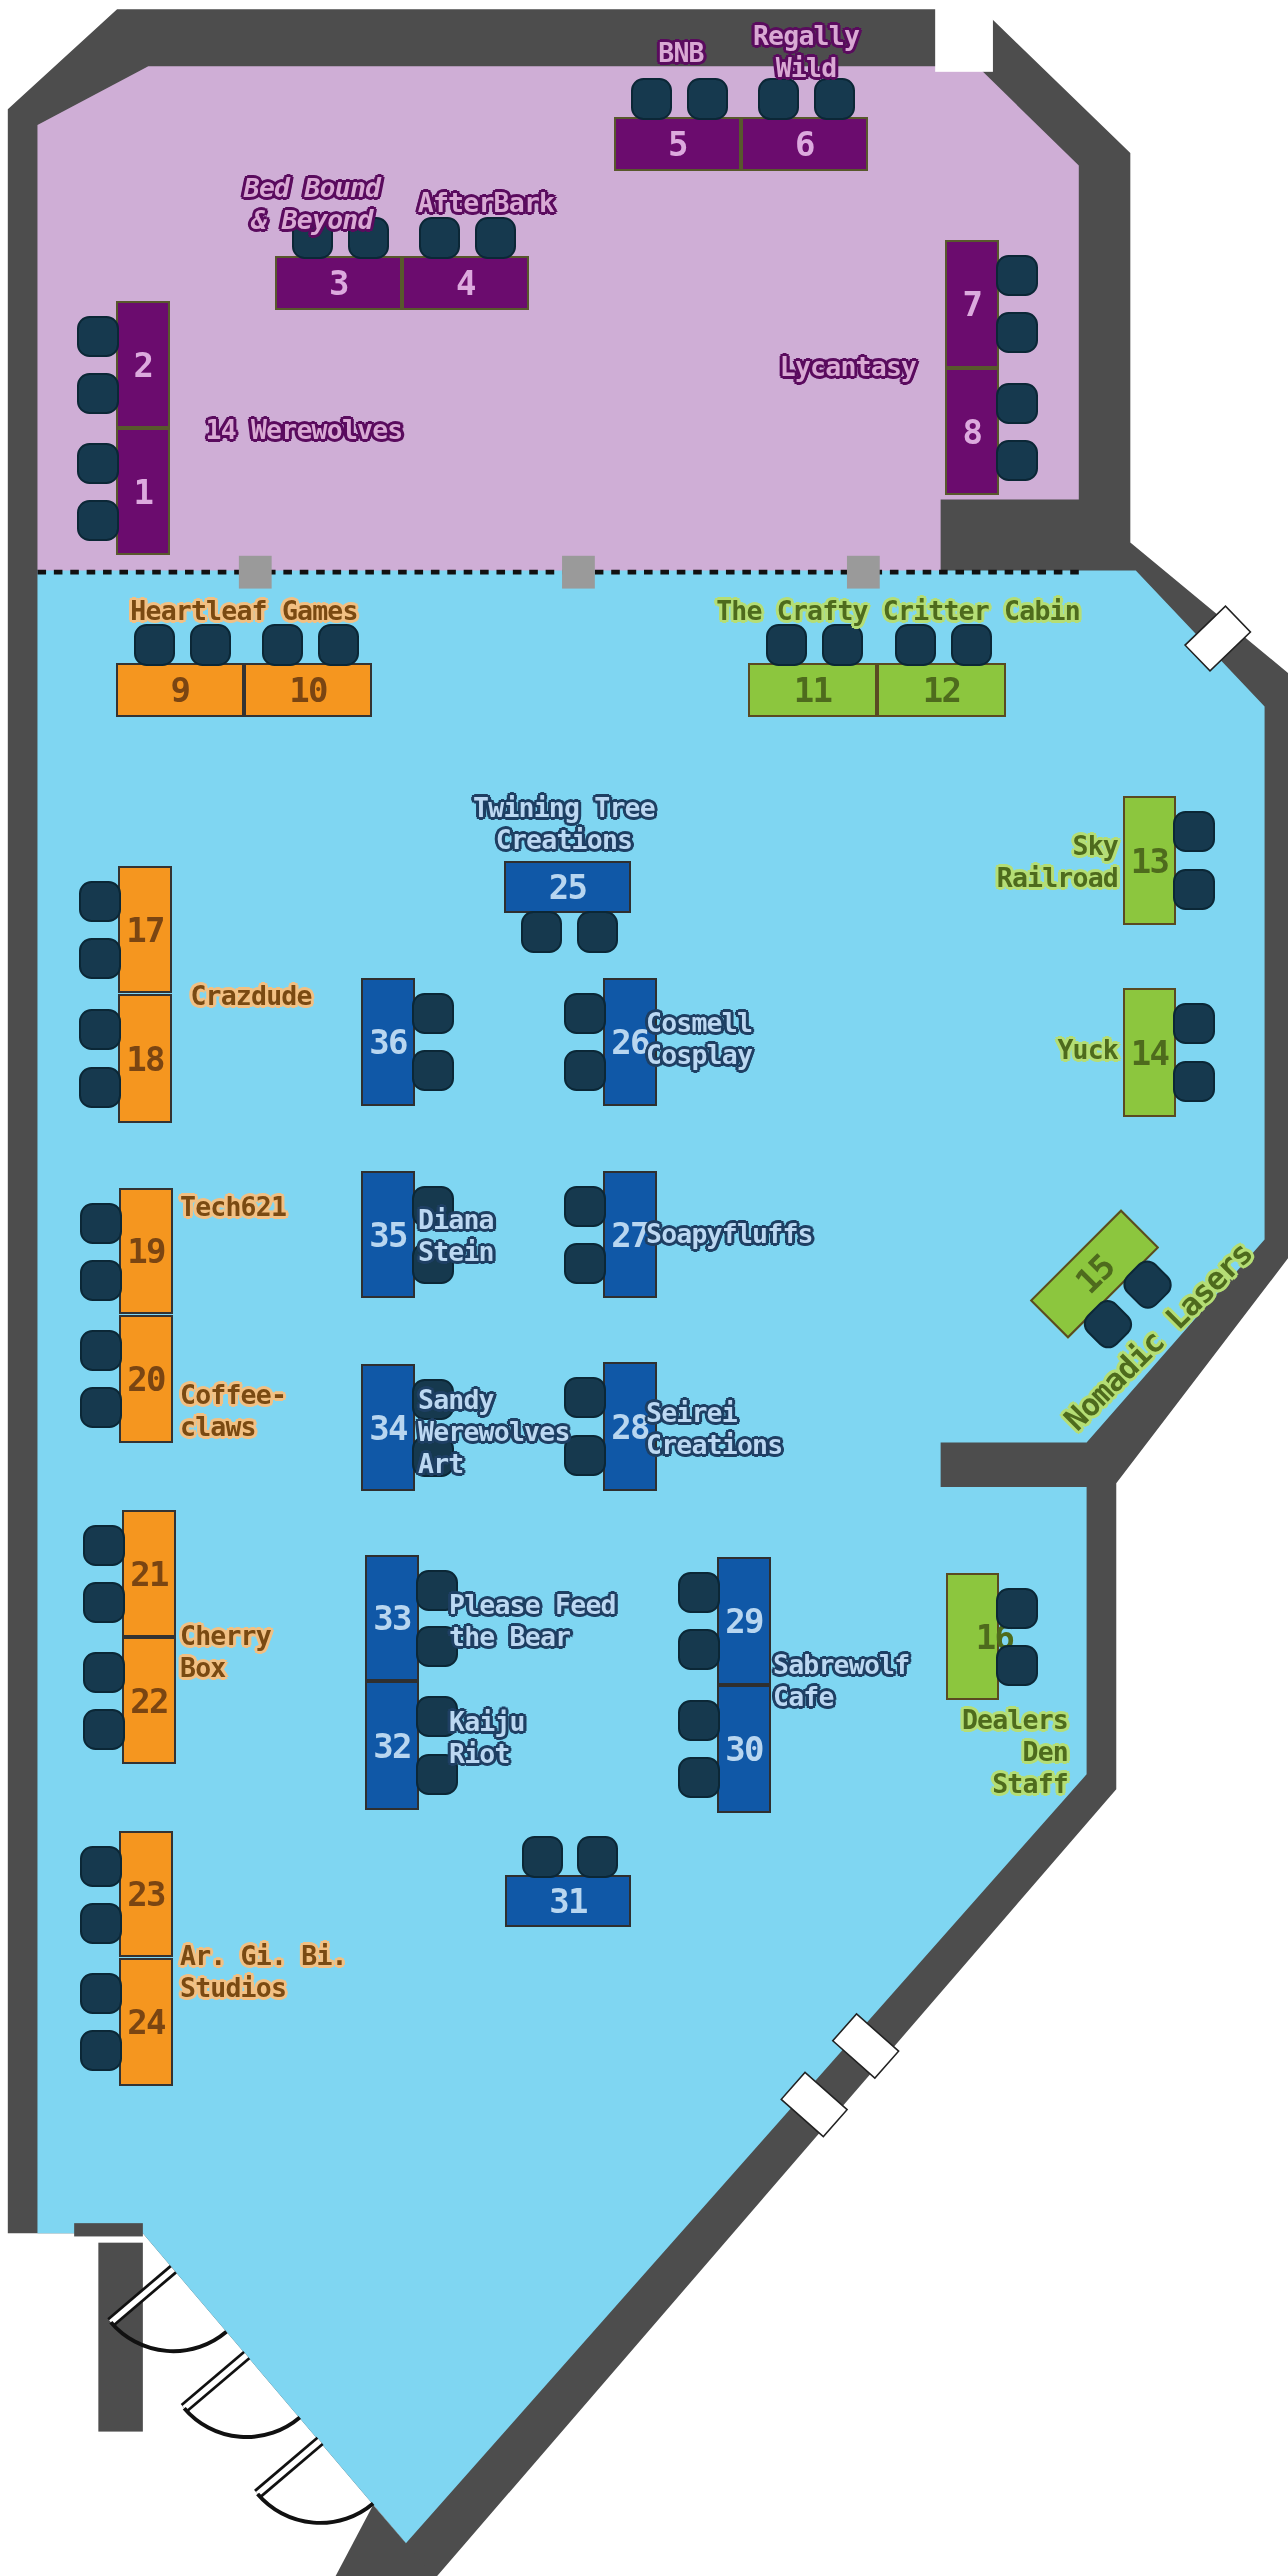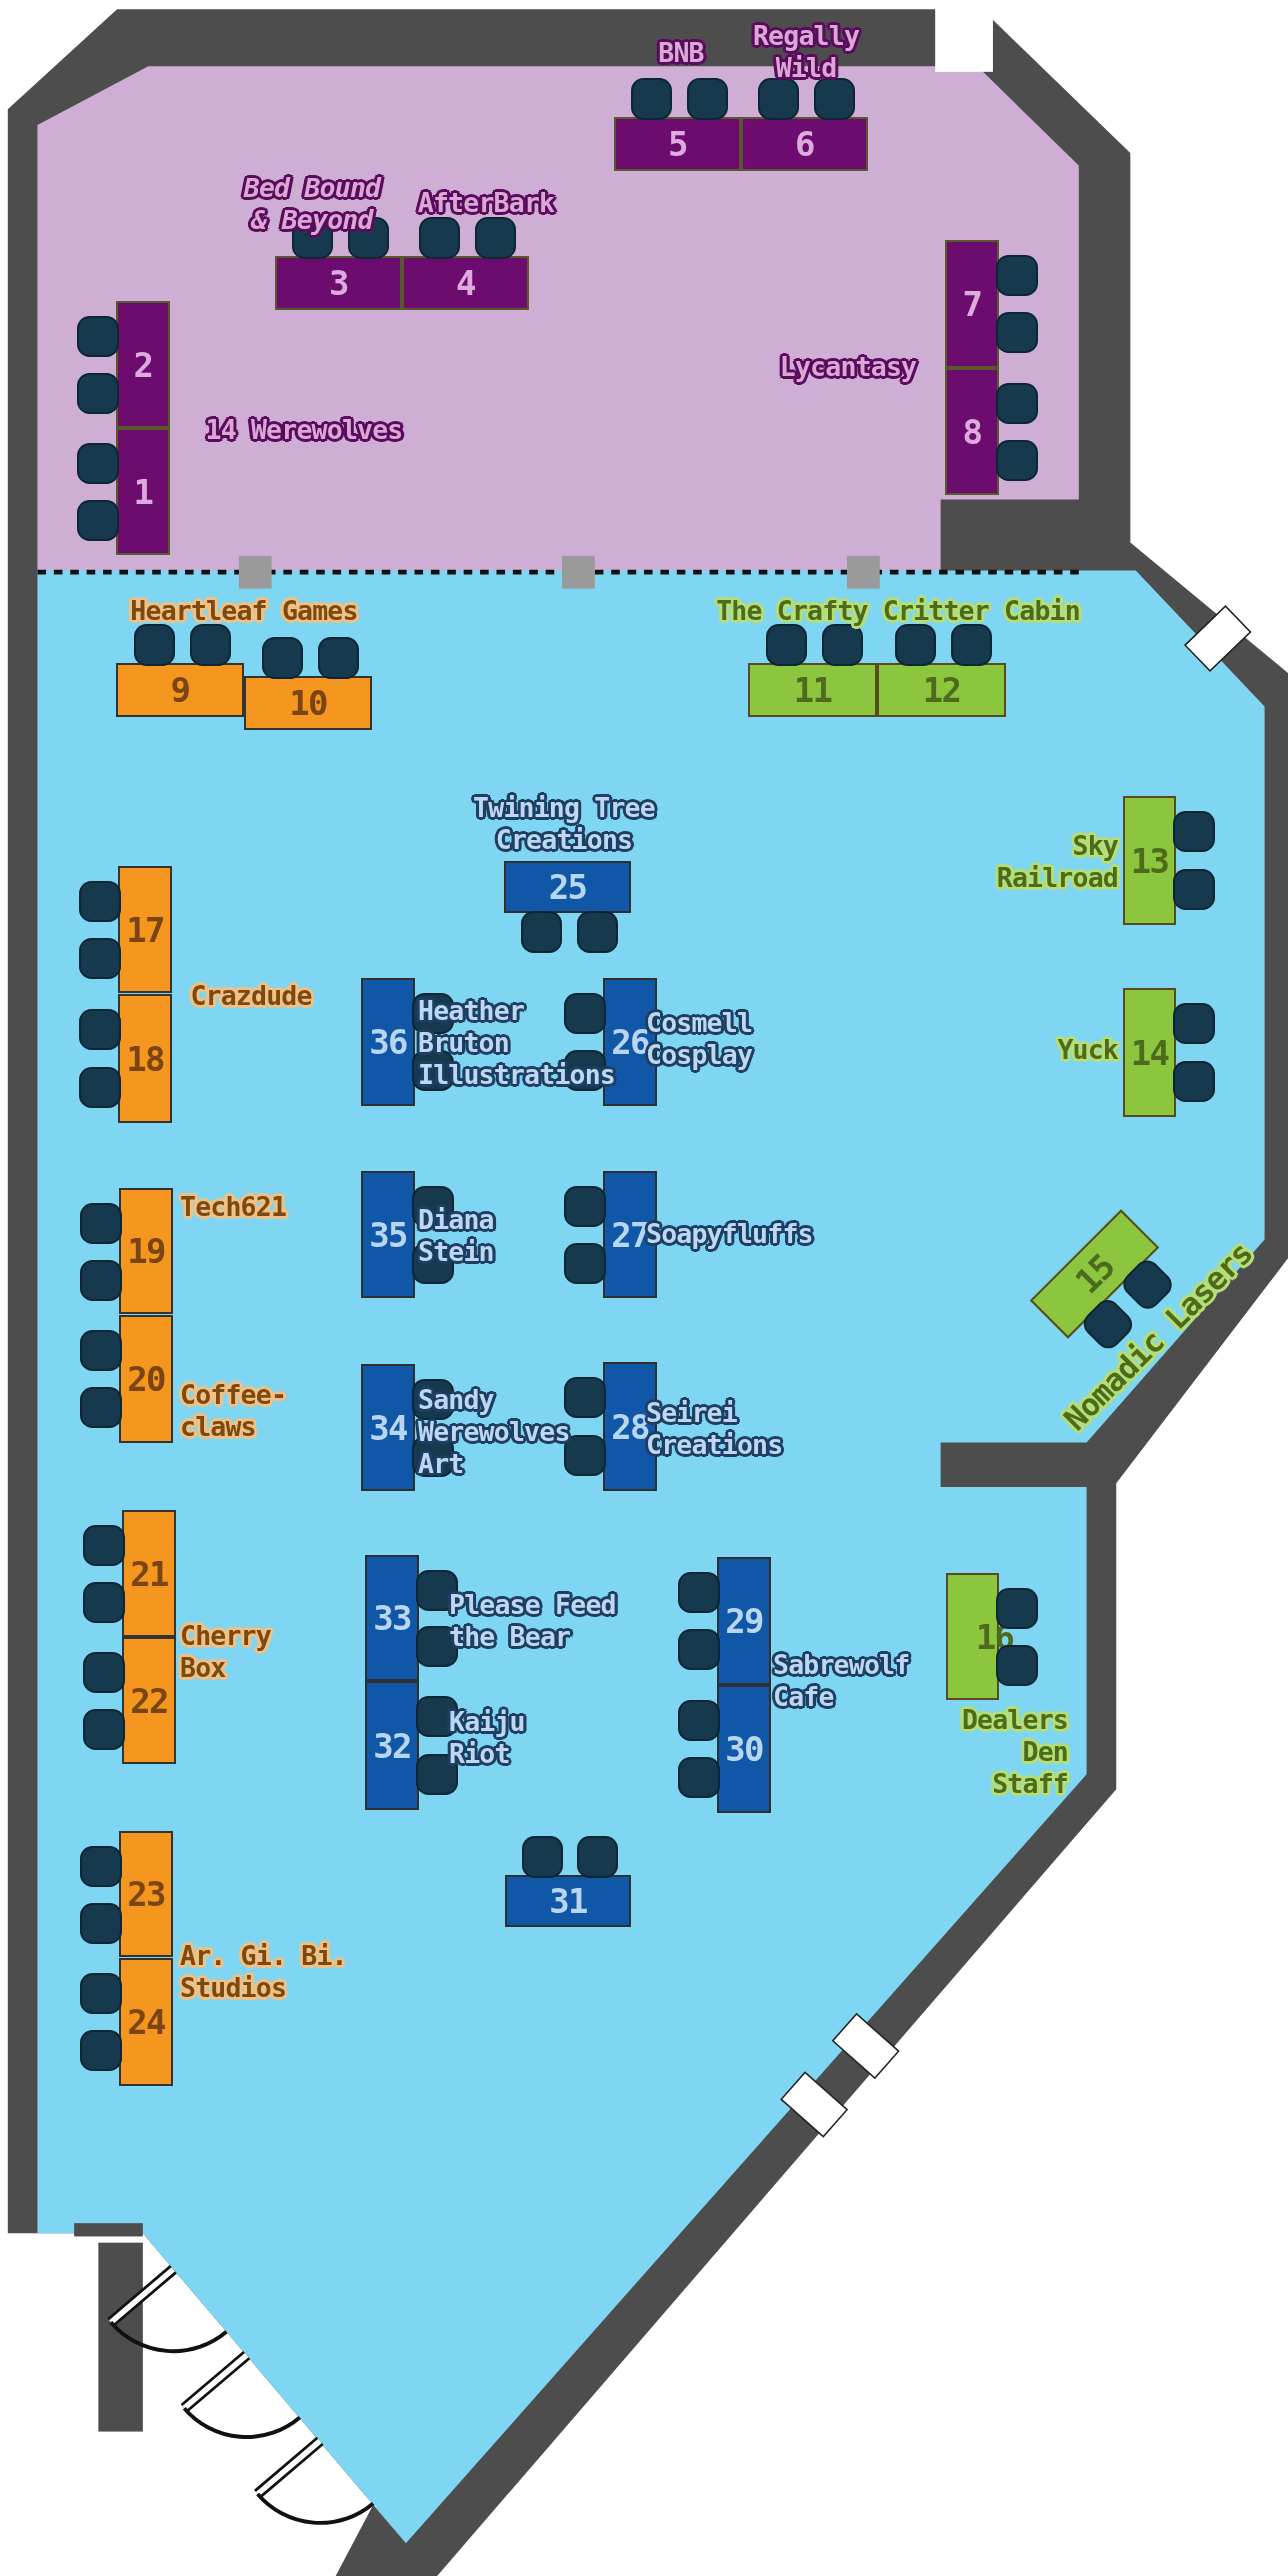--- a/index.html
+++ b/index.html
@@ -121,21 +121,21 @@
     <div class="table c-purple" style="left: 945px; top: 368px; width: 54px; height: 127px;">
       <span class="tnum">8</span>
       <div class="chair" style="left: 49px; top: 12.7px; width: 42px; height: 41px;"></div>
       <div class="chair" style="left: 49px; top: 70px; width: 42px; height: 41px;"></div>
     </div>
     <div class="table c-orange" style="left: 116px; top: 663px; width: 128px; height: 54px;">
       <span class="tnum">9</span>
       <div class="chair" style="left: 15.5px; top: -41px; width: 41px; height: 42px;"></div>
       <div class="chair" style="left: 72px; top: -41px; width: 41px; height: 42px;"></div>
     </div>
-    <div class="table c-orange" style="left: 244px; top: 663px; width: 128px; height: 54px; margin-top: 13px;">
+    <div class="table c-orange" style="left: 244px; top: 663px; width: 128px; height: 54px;">
       <span class="tnum">10</span>
       <div class="chair" style="left: 15.5px; top: -41px; width: 41px; height: 42px;"></div>
       <div class="chair" style="left: 72px; top: -41px; width: 41px; height: 42px;"></div>
     </div>
     <div class="table c-green" style="left: 748px; top: 663px; width: 129px; height: 54px;">
       <span class="tnum">11</span>
       <div class="chair" style="left: 16px; top: -41px; width: 41px; height: 42px;"></div>
       <div class="chair" style="left: 72px; top: -41px; width: 41px; height: 42px;"></div>
     </div>
     <div class="table c-green" style="left: 877px; top: 663px; width: 129px; height: 54px;">
@@ -293,25 +293,20 @@
       <div>Twining Tree</div>
       <div>Creations</div>
     </div>
     <div class="lbl lbl-green al-r" style="left: 1118px; top: 830px; text-align: right;">
       <div>Sky</div>
       <div>Railroad</div>
     </div>
     <div class="lbl lbl-orange al-c" style="left: 251px; top: 980px; text-align: center;">
       <div>Crazdude</div>
     </div>
-    <div class="lbl lbl-blue" style="left: 418px; top: 995px;">
-      <div>Heather</div>
-      <div>Bruton</div>
-      <div>Illustrations</div>
-    </div>
     <div class="lbl lbl-blue" style="left: 646px; top: 1007px;">
       <div>Cosmell</div>
       <div>Cosplay</div>
     </div>
     <div class="lbl lbl-green al-r" style="left: 1118px; top: 1034px; text-align: right;">
       <div>Yuck</div>
     </div>
     <div class="lbl lbl-orange" style="left: 180px; top: 1191px;">
       <div>Tech621</div>
     </div>

